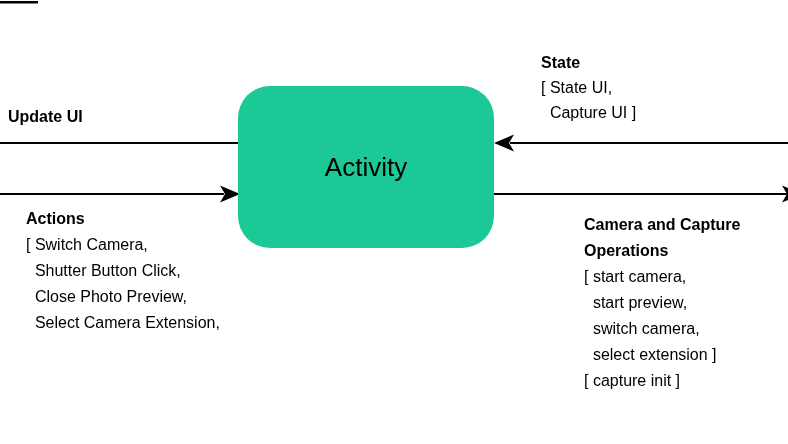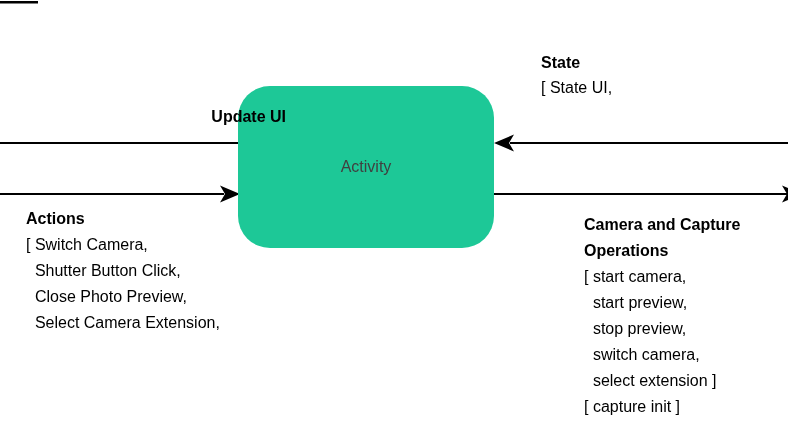--- a/index.html
+++ b/index.html
@@ -22,34 +22,34 @@
     position: absolute;
     left: 238px; top: 86px;
     width: 256px; height: 162px;
     background: #1dc897;
     border-radius: 32px;
     display: flex;
     align-items: center;
     justify-content: center;
   }
   .node-label {
-    color: #404040;
-    font-size: 16px;
+    color: #000000;
+    font-size: 26px;
   }
   .lbl {
     position: absolute;
     font-size: 16px;
     line-height: 26px;
   }
   .bold { font-weight: bold; }
   .pre { white-space: pre; }
   .update-ui {
-    left: 0; top: 104px;
+    left: 8px; top: 104px;
     width: 286px;
-    text-align: right;
+    text-align: left;
     font-weight: bold;
   }
   .actions-block { left: 26px; top: 206px; }
   .state-block   { left: 541px; top: 50px; line-height: 25px; }
   .ops-block     { left: 536px; top: 212px; margin-left: 48px; }
 </style>
 </head>
 <body>
 
 <div class="canvas">
@@ -80,26 +80,26 @@
     <div class="bold">Actions</div>
     <div class="pre">[ Switch Camera,</div>
     <div class="pre">  Shutter Button Click,</div>
     <div class="pre">  Close Photo Preview,</div>
     <div class="pre">  Select Camera Extension,</div>
   </div>
 
   <div class="lbl state-block">
     <div class="bold">State</div>
     <div class="pre">[ State UI,</div>
+    <div class="pre">  Capture UI ]</div>
   </div>
 
   <div class="lbl ops-block">
     <div class="bold">Camera and Capture</div>
     <div class="bold">Operations</div>
     <div class="pre">[ start camera,</div>
     <div class="pre">  start preview,</div>
-    <div class="pre">  stop preview,</div>
     <div class="pre">  switch camera,</div>
     <div class="pre">  select extension ]</div>
     <div class="pre">[ capture init ]</div>
   </div>
 
 </div>
 
 </body></html>

